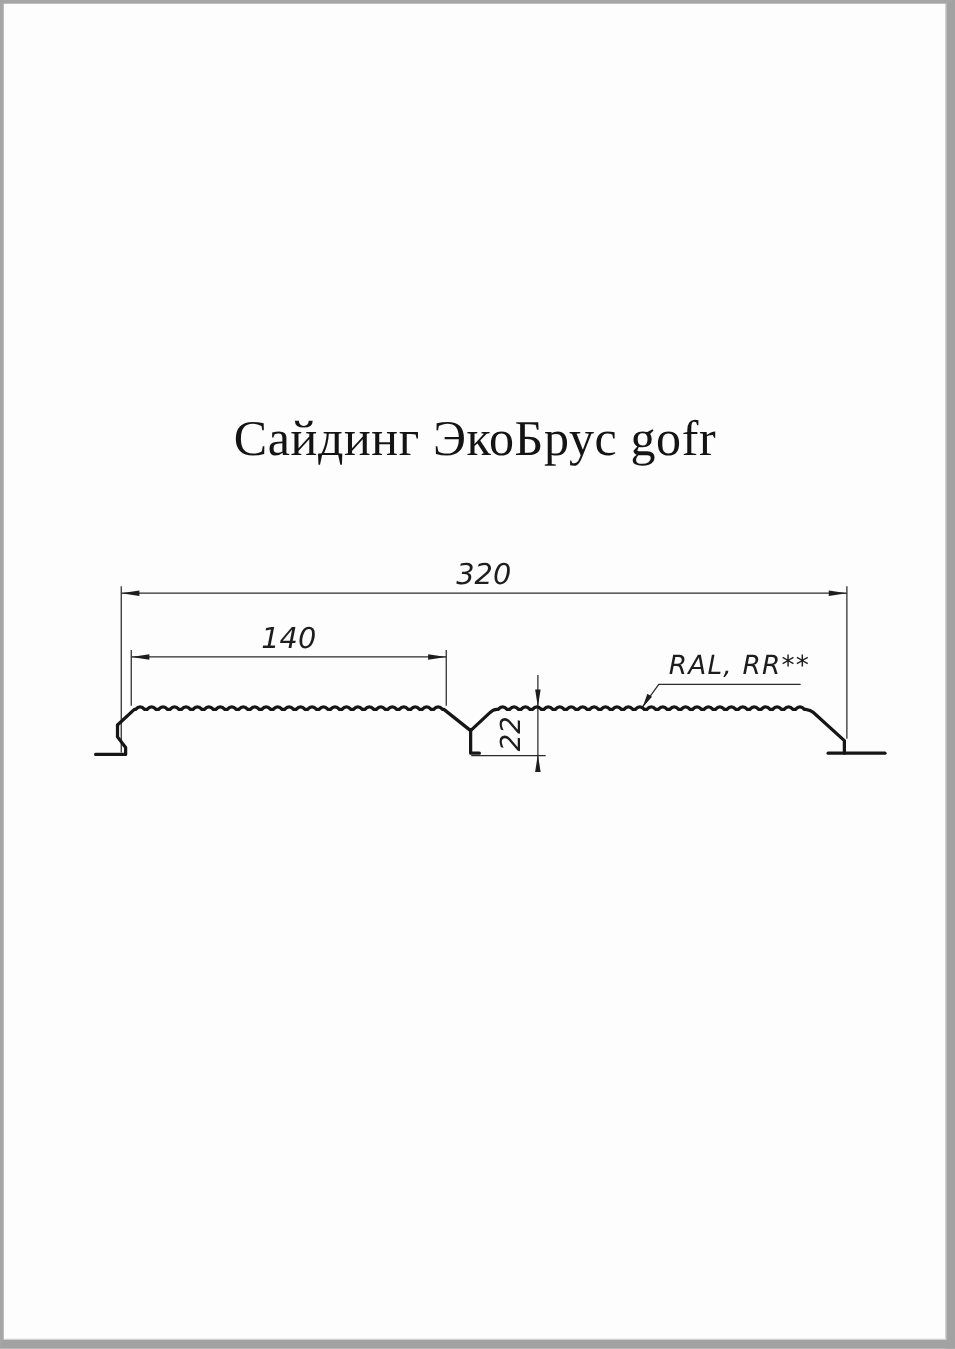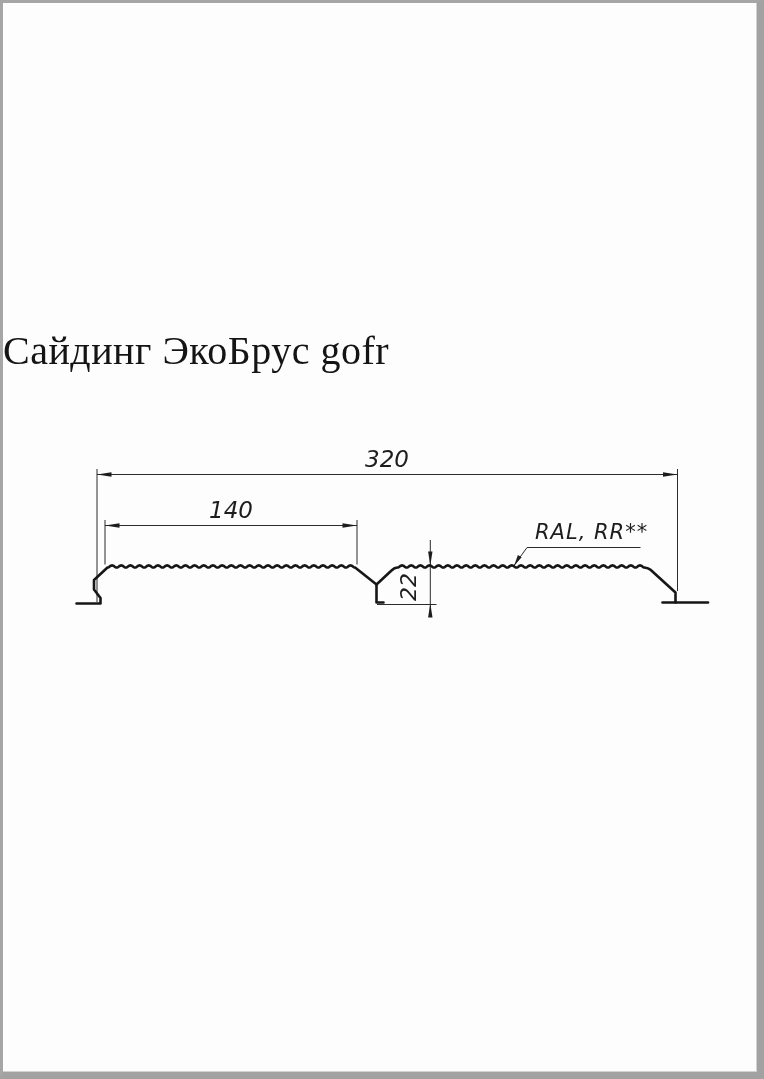--- a/index.html
+++ b/index.html
@@ -12,20 +12,21 @@
     border-left:3px solid #a6a6a6;
     border-right:7px solid #a2a2a2;
     border-bottom:7px solid #a2a2a2;
     box-shadow: inset -1px -1px 0 #d2d2d2;
     overflow:hidden;
     font-family:"Liberation Serif", serif;
   }
   .title{
     position:absolute;
     top:324px;left:0;width:100%;
+    text-align:center;
     font-family:"Liberation Serif","DejaVu Serif",serif;
     font-size:40px;
     color:#141414;
     letter-spacing:0.5px;
     white-space:nowrap;
   }
   svg.drawing{position:absolute;left:0;top:0;}
   .dim-text{
     font-family:"DejaVu Sans","Liberation Sans",sans-serif;
     font-style:italic;

